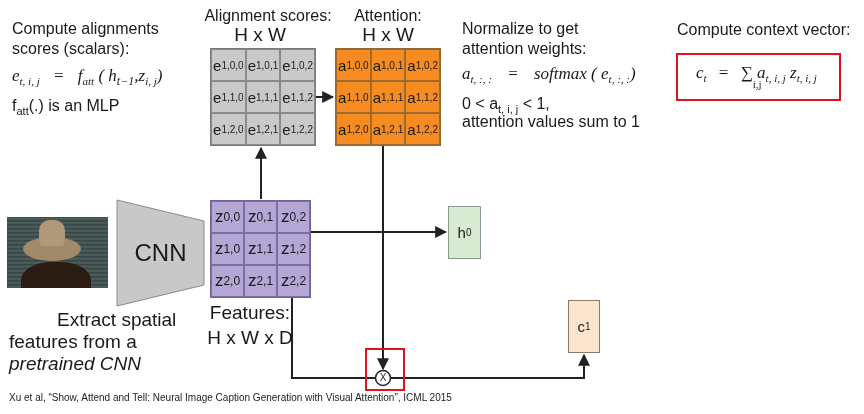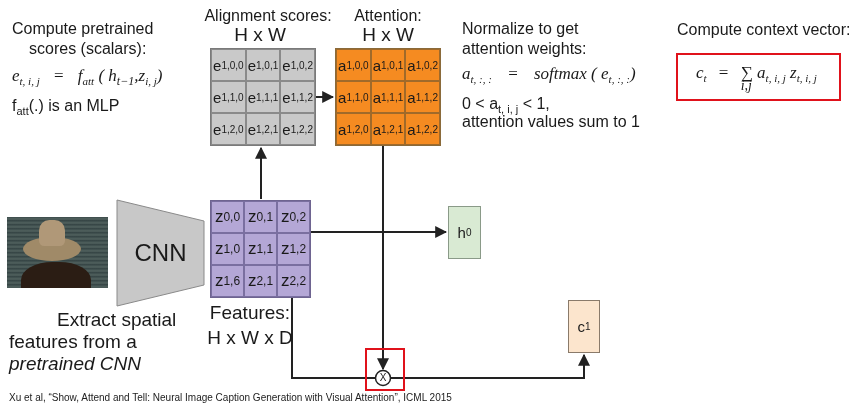--- a/index.html
+++ b/index.html
@@ -48,22 +48,22 @@
 
   <polyline points="391,378 584,378 584,355" fill="none" stroke="#222" stroke-width="2" marker-end="url(#arr)"></polyline>
 
   <circle cx="383" cy="378" r="7.5" fill="#fff" stroke="#222" stroke-width="1.5"></circle>
 
   <rect x="366" y="349" width="38" height="41" fill="none" stroke="#e0121b" stroke-width="2"></rect>
 </svg>
 
 <div class="abs" style="left:378px; top:371px; width:10px; font-size:10px; text-align:center; line-height:14px;">X</div>
 
-<div class="abs txt" style="left:12px; top:19px;">Compute pretrained</div>
-<div class="abs txt" style="left:12px; top:39px;margin-left:17px;">scores (scalars):</div>
+<div class="abs txt" style="left:12px; top:19px;">Compute alignments</div>
+<div class="abs txt" style="left:12px; top:39px;">scores (scalars):</div>
 <div class="abs ital" style="left:12px; top:66px;">
   <span>e</span><sub style="font-size:11px">t, i, j</sub>
   <span style="margin:0 10px; font-style:normal;">=</span>
   <span>f</span><sub style="font-size:11px">att</sub>
   <span>( h</span><sub style="font-size:12px">t−1</sub><span>,z</span><sub style="font-size:11px">i, j</sub><span>)</span>
 </div>
 <div class="abs txt" style="left:12px; top:96px;">
   <span>f</span><sub style="font-size:11px">att</sub><span>(.) is an MLP</span>
 </div>
 
@@ -162,21 +162,21 @@
 </div>
 <div class="abs txt" style="left:462px; top:112px;">attention values sum to 1</div>
 
 <div class="abs txt" style="left:677px; top:20px;">Compute context vector:</div>
 <div class="abs" style="left:676px; top:53px; width:165px; height:48px; box-sizing:border-box; border:2px solid #e0121b;">
   <div class="abs ital" style="left:18px; top:8px;">
     <span>c</span><sub style="font-size:11px">t</sub>
     <span style="margin:0 8px; font-style:normal;">=</span>
     <span style="display:inline-block; position:relative; font-style:normal;">
       <span>∑</span>
-      <span style="position:absolute; left:0; top:15px; font-size:14px; font-style:italic;">i,j</span>
+      <span style="position:absolute; left:12px; top:15px; font-size:11px; ">i,j</span>
     </span>
     <span>a</span><sub style="font-size:11px">t, i, j</sub>
     <span>z</span><sub style="font-size:11px">t, i, j</sub>
   </div>
 </div>
 
 <div class="abs" style="left:7px; top:217px; width:101px; height:71px; overflow:hidden;
             background:repeating-linear-gradient(180deg,#3a4a4a 0px,#52625f 2px,#2f3d3e 4px);">
   <div style="position:absolute; left:16px; top:20px; width:58px; height:24px; border-radius:50%; background:#a08a68;"></div>
   <div style="position:absolute; left:32px; top:3px; width:26px; height:26px; border-radius:40% 40% 20% 20%; background:#b09878;"></div>
@@ -205,21 +205,21 @@
     <div class="cell">
       <span>z</span>
       <sub>1,1</sub>
     </div>
     <div class="cell">
       <span>z</span>
       <sub>1,2</sub>
     </div>
     <div class="cell">
       <span>z</span>
-      <sub>1,6</sub>
+      <sub>2,0</sub>
     </div>
     <div class="cell">
       <span>z</span>
       <sub>2,1</sub>
     </div>
     <div class="cell">
       <span>z</span>
       <sub>2,2</sub>
     </div>
   </div>

